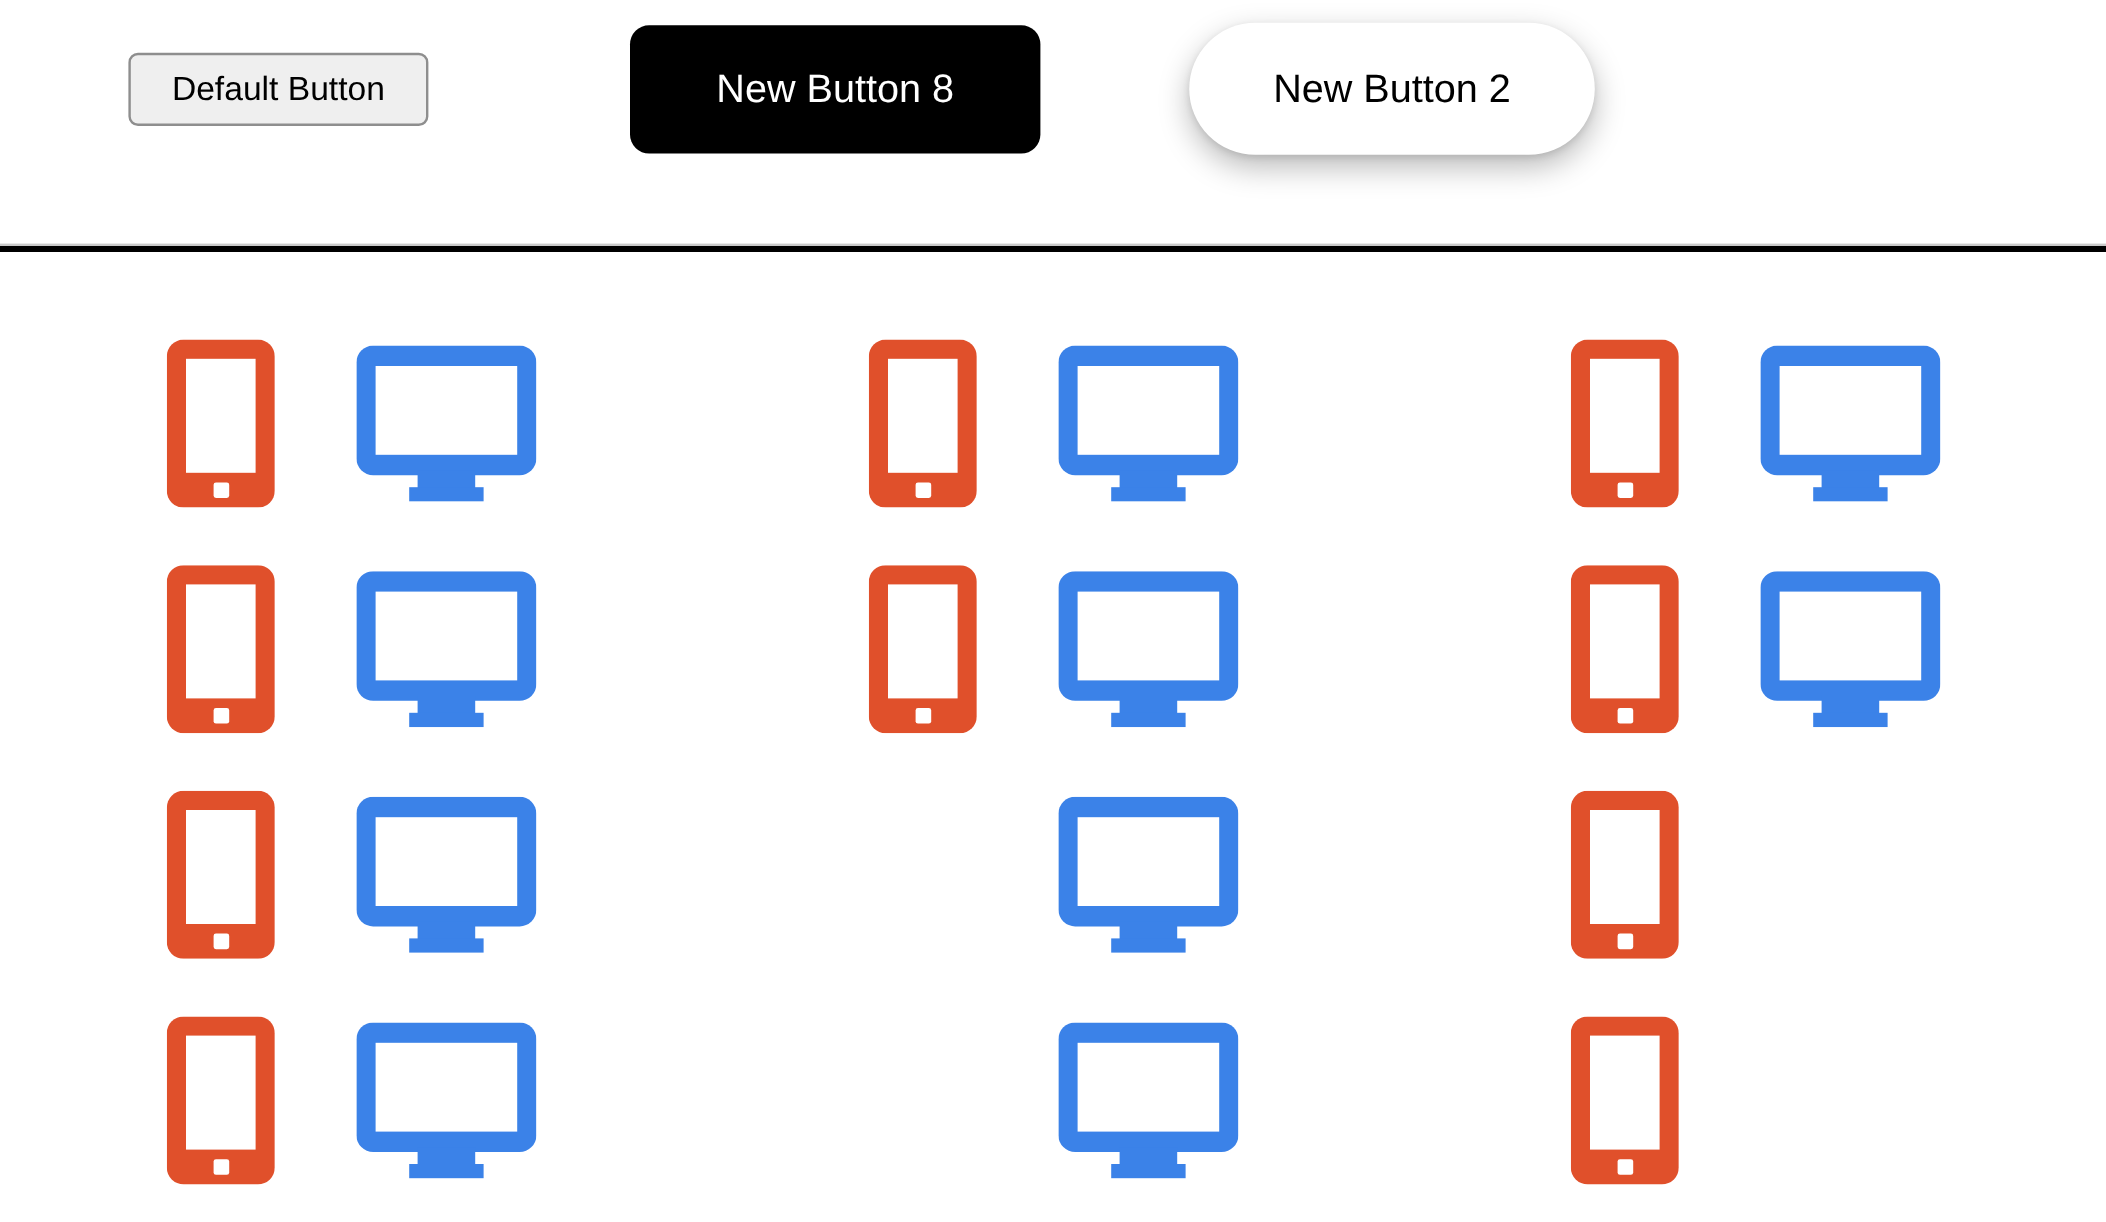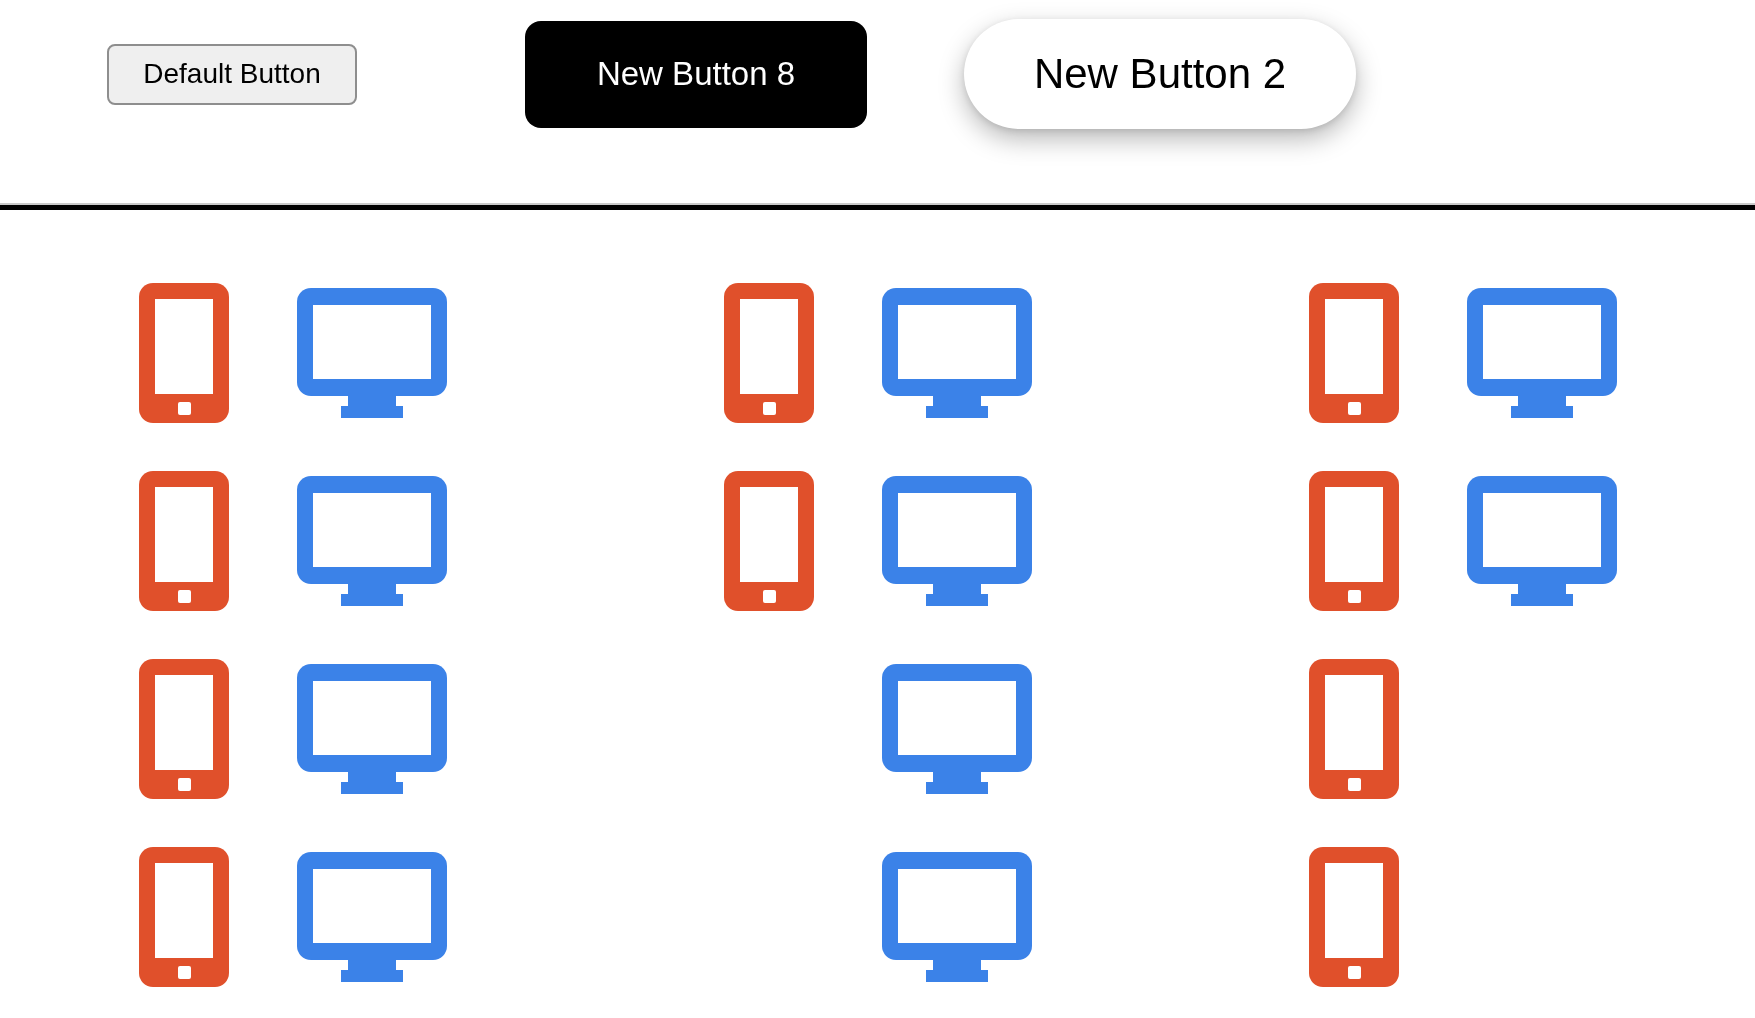--- a/index.html
+++ b/index.html
@@ -42,21 +42,21 @@
   }
   .btn-dark{
     height:107px;padding:0 72px;
     font-size:33px;
     background:var(--dark-btn-bg);
     color:var(--dark-btn-text);
     border:none;border-radius:16px;
   }
   .btn-pill{
     height:110px;padding:4px 70px;
-    font-size:42px;
+    font-size:33px;
     background:#ffffff;
     border:none;border-radius:55px;
     box-shadow:0 10px 26px rgba(0,0,0,0.28), 0 2px 6px rgba(0,0,0,0.10);
   }
 
   
   .divider{
     width:1755px;height:7px;
     background:linear-gradient(to bottom,#c9c9c9 0 2px,var(--divider-color) 2px 100%);
   }

